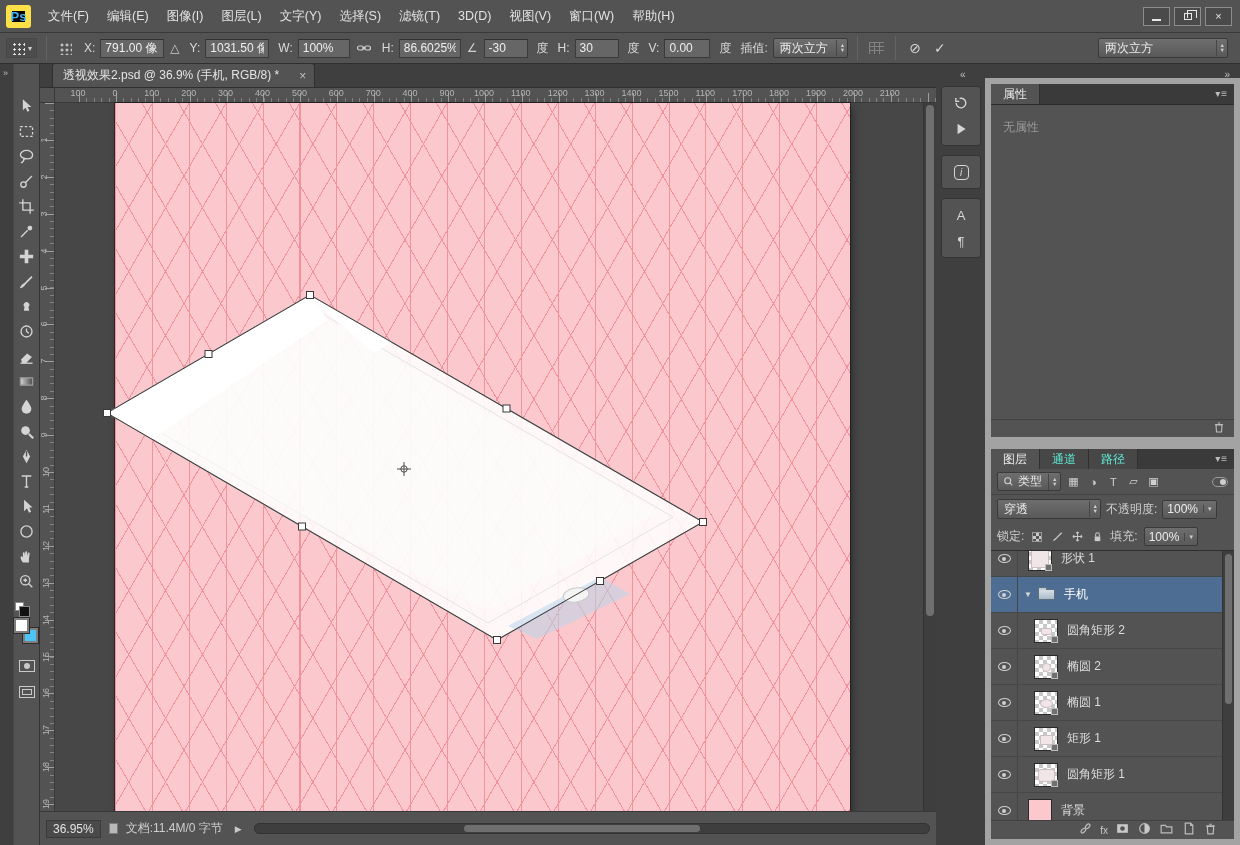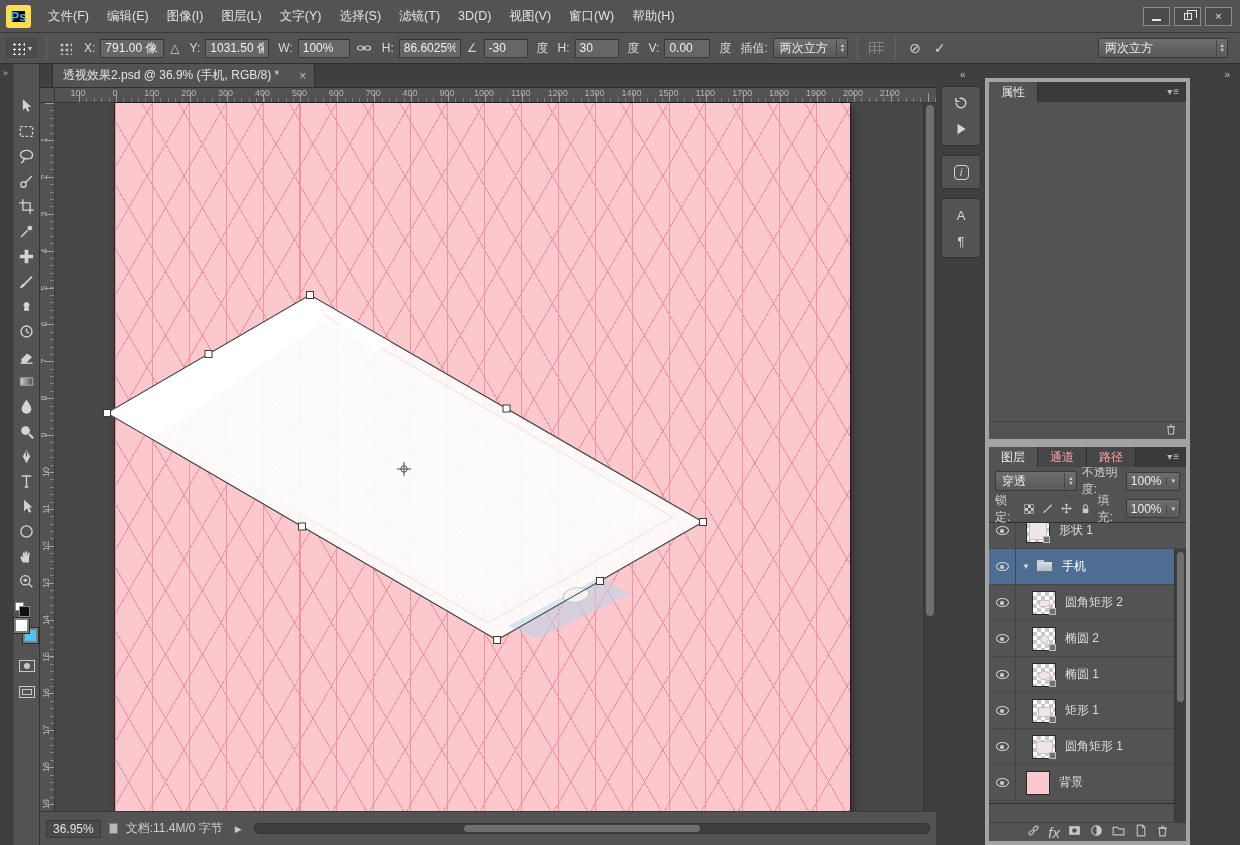--- a/index.html
+++ b/index.html
@@ -92,23 +92,23 @@
   
   .rightdock{position:absolute;right:0;top:64px;width:304px;bottom:0;background:var(--dark)}
   .collapse-left{position:absolute;left:24px;top:5px;font-size:10px;color:#c2c2c2}
   .collapse-right{position:absolute;right:10px;top:5px;font-size:10px;color:#c2c2c2}
   .icon-dock{position:absolute;left:5px;top:22px;width:40px;display:flex;flex-direction:column;gap:9px}
   .idock-group{background:var(--bar);border:1px solid #333;border-radius:3px;display:flex;flex-direction:column;align-items:center;padding:3px 0}
   .idock-btn{width:30px;height:26px;display:flex;align-items:center;justify-content:center;color:#d6d6d6;font-size:13px;cursor:default}
   .idock-btn svg{stroke:#d6d6d6;fill:none;stroke-width:1.2}
   .info-circ{width:15px;height:15px;border:1px solid #d6d6d6;border-radius:4px;display:flex;align-items:center;justify-content:center;font-size:10px;font-style:italic}
 
-  .panel{position:absolute;left:49px;width:205px;background:var(--bar);border:4px solid #a3a3a3}
+  .panel{position:absolute;left:49px;width:255px;background:var(--bar);border:6px solid #a3a3a3}
   .panel-tabs{height:20px;background:#3a3a3a;display:flex;align-items:flex-end;position:relative}
-  .ptab{height:20px;display:flex;align-items:center;padding:0 12px;background:#474747;color:#fca5a5;border-right:1px solid #303030;font-size:12px}
+  .ptab{height:20px;display:flex;align-items:center;padding:0 12px;background:#474747;color:#5eead4;border-right:1px solid #303030;font-size:12px}
   .ptab.active{background:var(--bar);color:#ececec}
   .panel-menu{position:absolute;right:6px;top:4px;color:#bdbdbd;font-size:10px;letter-spacing:1px}
 
   .properties-panel{top:14px;height:365px}
   .prop-body{position:relative;height:326px;border-top:1px solid #2c2c2c}
   .dim-text{position:absolute;left:12px;top:14px;color:var(--dim)}
   .panel-footer{position:absolute;left:0;right:0;bottom:0;height:18px;border-top:1px solid #404040;display:flex;justify-content:flex-end;align-items:center;padding-right:8px}
   .panel-footer svg,.layers-footer svg{stroke:#bdbdbd;fill:none;stroke-width:1.1}
 
   .layers-panel{top:379px;bottom:0}
@@ -145,21 +145,21 @@
   .shp.ell-s{left:7px;top:7px;width:9px;height:9px;border-radius:50%}
   .shp.ell-w{left:5px;top:7px;width:13px;height:9px;border-radius:50%}
   .shp.rect{left:5px;top:7px;width:13px;height:10px}
   .shp.rrect-b{left:3px;top:5px;width:17px;height:13px;border-radius:3px}
   .badge{position:absolute;right:-1px;bottom:-1px;width:7px;height:7px;background:#707070;border:1px solid #bdbdbd}
   .lname{margin-left:9px;color:#dcdcdc;white-space:nowrap}
   .disclosure{width:12px;margin-left:6px;color:#d9d9d9;font-size:8px;flex:none}
   .folder{position:relative;width:17px;height:11px;background:linear-gradient(#d9e0e5,#a9bccb);border:1px solid #5f7080;border-radius:1px;margin-left:2px;flex:none}
   .folder::before{content:'';position:absolute;top:-3px;left:-1px;width:7px;height:2px;background:#c2ccd4;border:1px solid #5f7080;border-bottom:none;border-radius:1px 1px 0 0}
   .layers-footer{position:absolute;left:0;right:0;bottom:0;height:19px;border-top:1px solid #404040;display:flex;align-items:center;justify-content:flex-end;gap:7px;padding-right:16px;background:var(--bar)}
-  .fx-label{color:#c9c9c9;font-size:15px;font-style:italic}
+  .fx-label{color:#c9c9c9;font-size:10px;}
   .layers-scroll{position:absolute;right:0;top:102px;width:12px;height:281px;background:#3e3e3e;border-left:1px solid #333}
   .layers-scroll .thumb{position:absolute;left:2px;right:2px;top:3px;height:150px;background:#6f6f6f;border-radius:4px}
   .props-trash{cursor:default}
 </style>
 </head>
 <body>
 
 <div id="app">
 
   <div class="menubar">
@@ -490,35 +490,54 @@
         <div class="idock-btn">A</div>
         <div class="idock-btn">¶</div>
       </div>
     </div>
 
     <div class="panel properties-panel">
       <div class="panel-tabs">
         <span class="ptab active">属性</span>
         <span class="panel-menu">▾≡</span>
       </div>
+      <div class="prop-body">
+        <span class="dim-text">无属性</span>
+      </div>
       <div class="panel-footer">
         <span class="props-trash"><svg width="14" height="14" viewBox="0 0 14 14">
               <path d="M4 5h6l-.5 7h-5zM3 4.5h8M5.8 3h2.4"></path>
             </svg></span>
       </div>
     </div>
 
     <div class="panel layers-panel">
       <div class="panel-tabs">
         <span class="ptab active">图层</span>
         <span class="ptab">通道</span>
         <span class="ptab">路径</span>
         <span class="panel-menu">▾≡</span>
       </div>
 
+      <div class="filter-row">
+        <div class="filter-dd">
+          <svg width="11" height="11" viewBox="0 0 14 14">
+              <circle cx="6" cy="6" r="3.8" fill="none" stroke="#cfcfcf" stroke-width="1.4"></circle>
+              <path d="M8.8 8.8l3 3" stroke="#cfcfcf" stroke-width="1.4"></path>
+            </svg>
+          <span>类型</span>
+          <span class="stepper"></span>
+        </div>
+        <span class="f-ico">▦</span>
+        <span class="f-ico">◑</span>
+        <span class="f-ico">T</span>
+        <span class="f-ico">▱</span>
+        <span class="f-ico">▣</span>
+        <span class="filter-toggle"></span>
+      </div>
 
       <div class="blend-row">
         <div class="dropdown blend-dd">
           <span>穿透</span>
           <span class="stepper"></span>
         </div>
         <span class="lbl">不透明度:</span>
         <div class="val-dd">
           <span>100%</span>
         </div>

